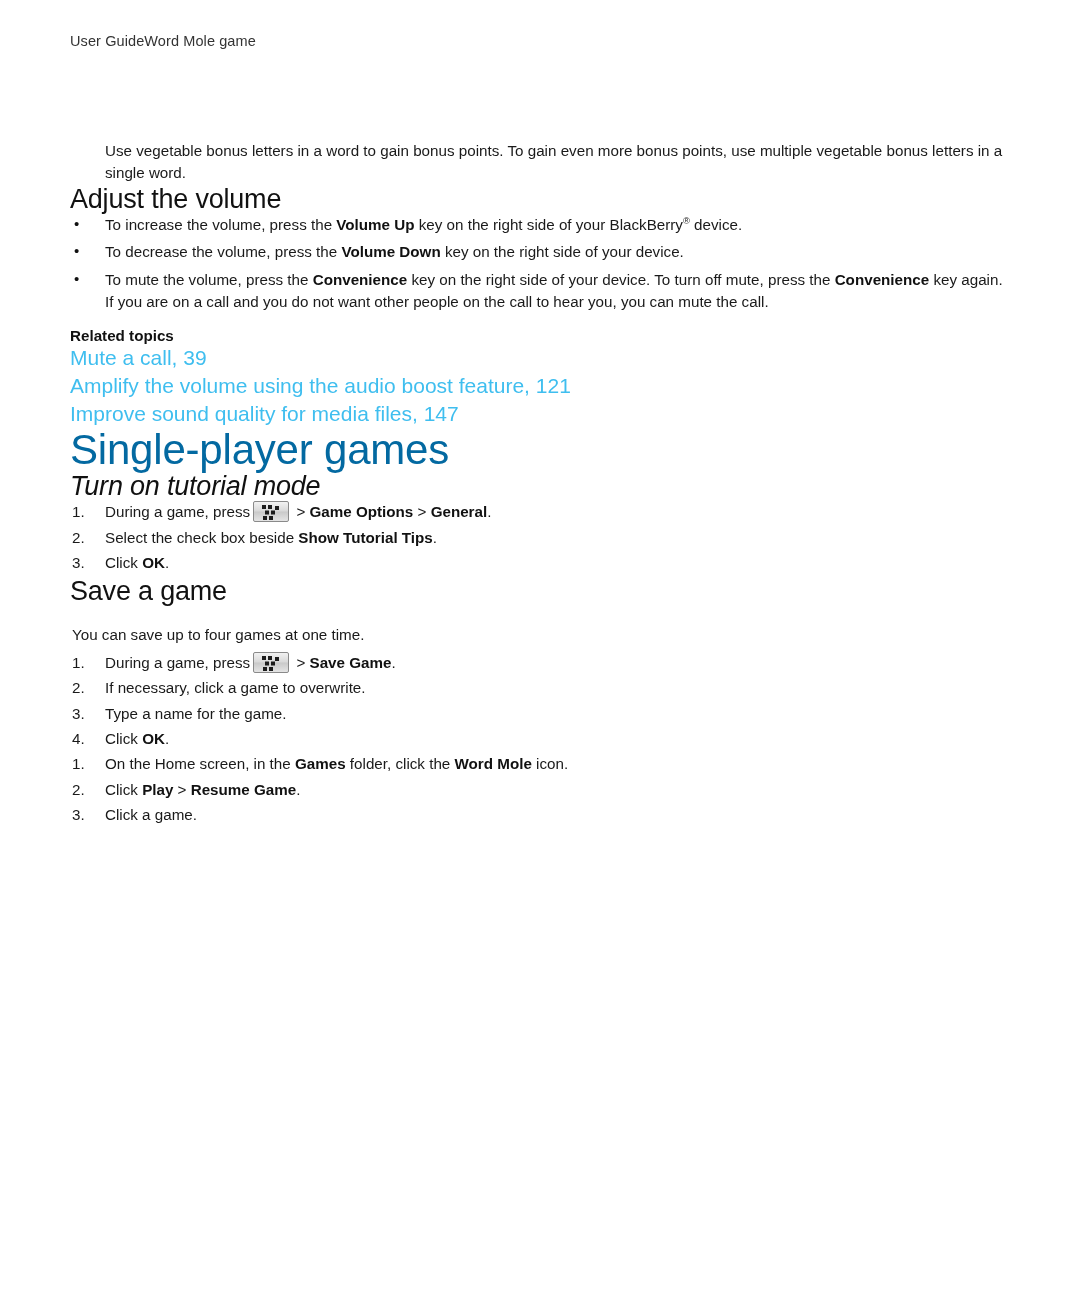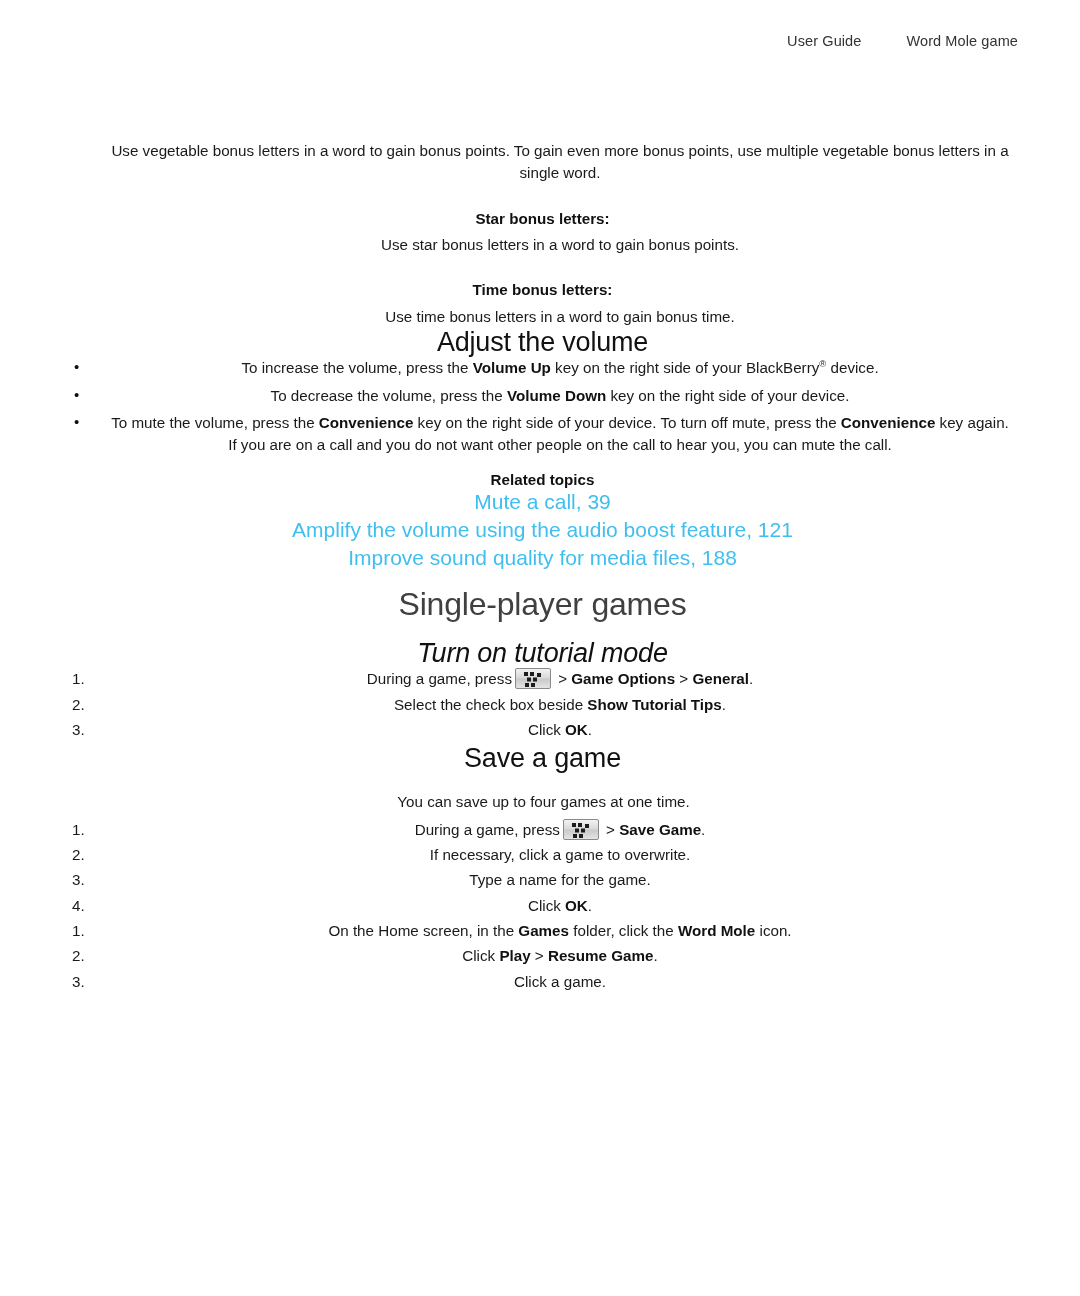--- a/index.html
+++ b/index.html
@@ -24,34 +24,32 @@
     box-sizing: border-box;
   }
 
   
   .running-header {
     position: absolute;
     top: 33px;
     left: 70px;
     right: 62px;
     display: flex;
-    justify-content: flex-end;
+    justify-content: flex-start;
     font-size: 14.5px;
     color: #333333;
     letter-spacing: 0.1px;
-    gap: 45px;
   }
 
   
   .content {
     position: absolute;
     top: 140px;
     left: 70px;
     width: 945px;
-    text-align: center;
   }
 
   p, li, dd, dt, div.txt {
     font-size: 15.2px;
     line-height: 1.47;
     color: #1a1a1a;
   }
 
   .body-para {
     margin: 0 0 0 35px;
@@ -65,24 +63,24 @@
     margin-top: 23px;
     font-size: 15.2px;
     color: #111;
   }
   dd {
     margin: 4px 0 0 35px;
   }
 
   
   h1.chapter {
-    font-size: 32px;
+    font-size: 42px;
     font-weight: normal;
-    color: #404040;
-    margin: 17px;
+    color: #0369a1;
+    margin: 0;
     letter-spacing: -0.2px;
     line-height: 1.05;
   }
   h2.section {
     font-size: 27px;
     font-weight: normal;
     color: #111111;
     margin: 0;
     letter-spacing: -0.2px;
     line-height: 1.08;
@@ -189,40 +187,34 @@
 
   <div class="running-header">
     <span>User Guide</span>
     <span>Word Mole game</span>
   </div>
 
   <div class="content">
 
     <p class="body-para">Use vegetable bonus letters in a word to gain bonus points. To gain even more bonus points, use multiple vegetable bonus letters in a single word.</p>
 
-    <dl>
-      <dt>Star bonus letters:</dt>
-      <dd>Use star bonus letters in a word to gain bonus points.</dd>
-      <dt>Time bonus letters:</dt>
-      <dd>Use time bonus letters in a word to gain bonus time.</dd>
-    </dl>
 
     <h2 class="section sp-h2-volume">Adjust the volume</h2>
 
     <ul class="bullets sp-after-h2">
       <li><span>To increase the volume, press the </span><b>Volume Up</b><span> key on the right side of your BlackBerry</span><span class="sup">®</span><span> device.</span></li>
       <li><span>To decrease the volume, press the </span><b>Volume Down</b><span> key on the right side of your device.</span></li>
       <li><span>To mute the volume, press the </span><b>Convenience</b><span> key on the right side of your device. To turn off mute, press the </span><b>Convenience</b><span> key again. If you are on a call and you do not want other people on the call to hear you, you can mute the call.</span></li>
     </ul>
 
     <div class="sp-related">
       <div class="rel-head">Related topics</div>
       <a href="#" class="rel-link">Mute a call, 39</a>
       <a href="#" class="rel-link">Amplify the volume using the audio boost feature, 121</a>
-      <a href="#" class="rel-link">Improve sound quality for media files, 188</a>
+      <a href="#" class="rel-link">Improve sound quality for media files, 147</a>
     </div>
 
     <h1 class="chapter sp-h1">Single-player games</h1>
 
     <h2 class="section sp-h2-tut">Turn on tutorial mode</h2>
 
     <ol class="steps sp-after-h2">
       <li><span>During a game, press</span><span class="bb-key"><svg width="21" height="15" viewBox="0 0 21 15" aria-hidden="true">
               <rect x="0" y="0" width="4" height="4" fill="#1c1c1c"></rect>
               <rect x="6" y="0" width="4" height="4" fill="#1c1c1c"></rect>

